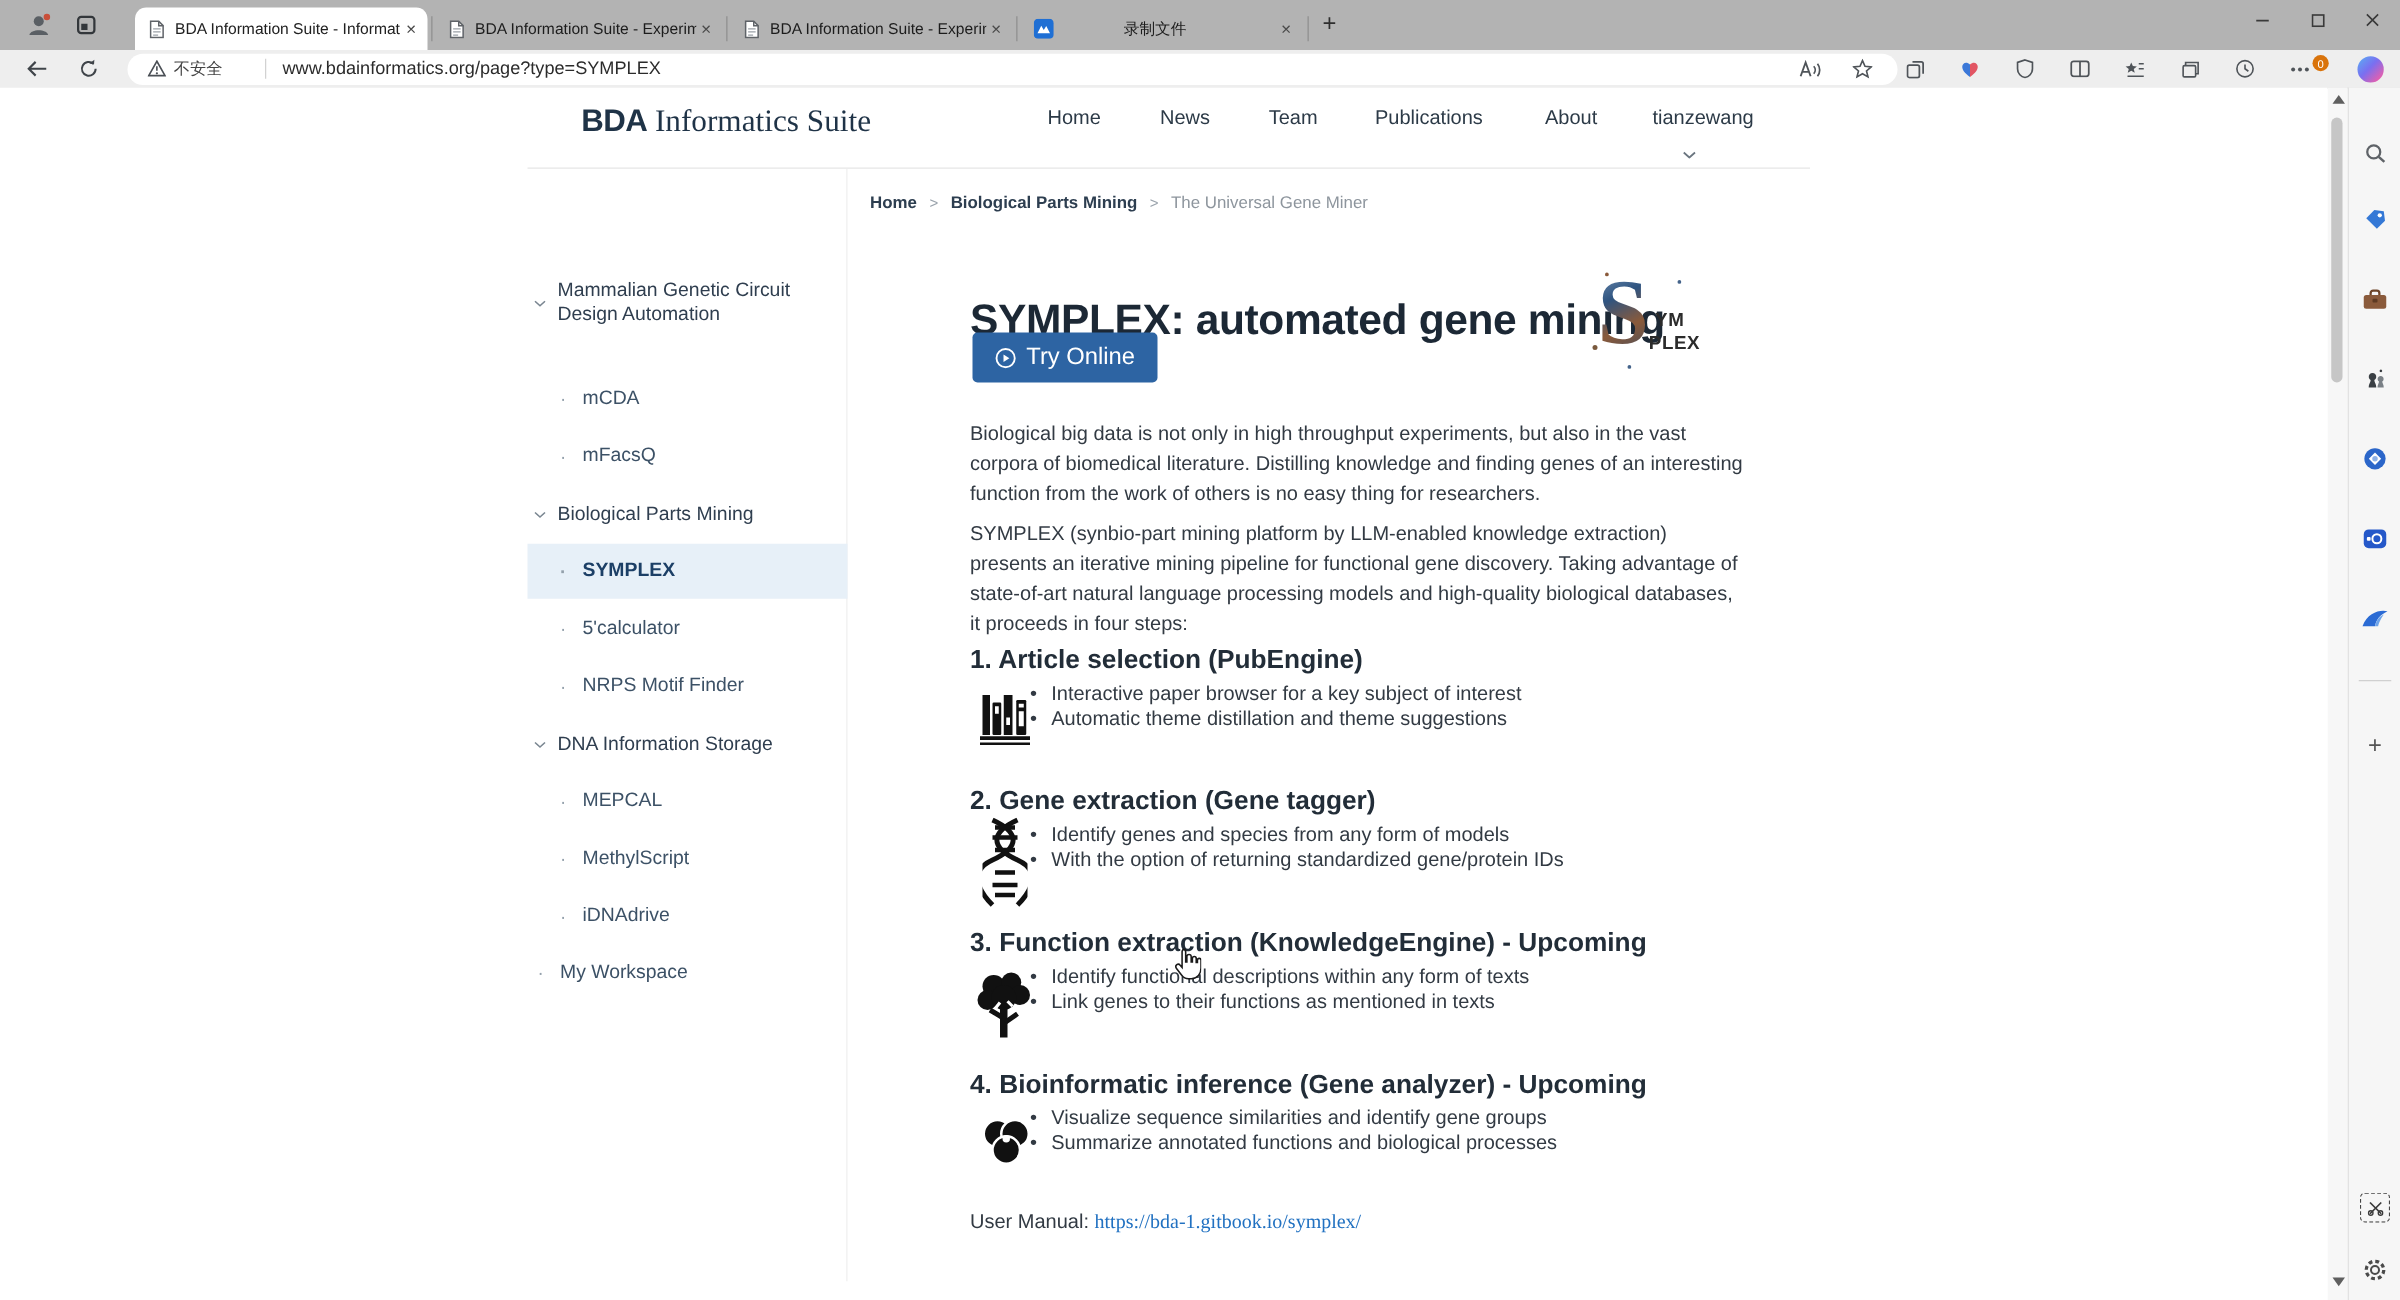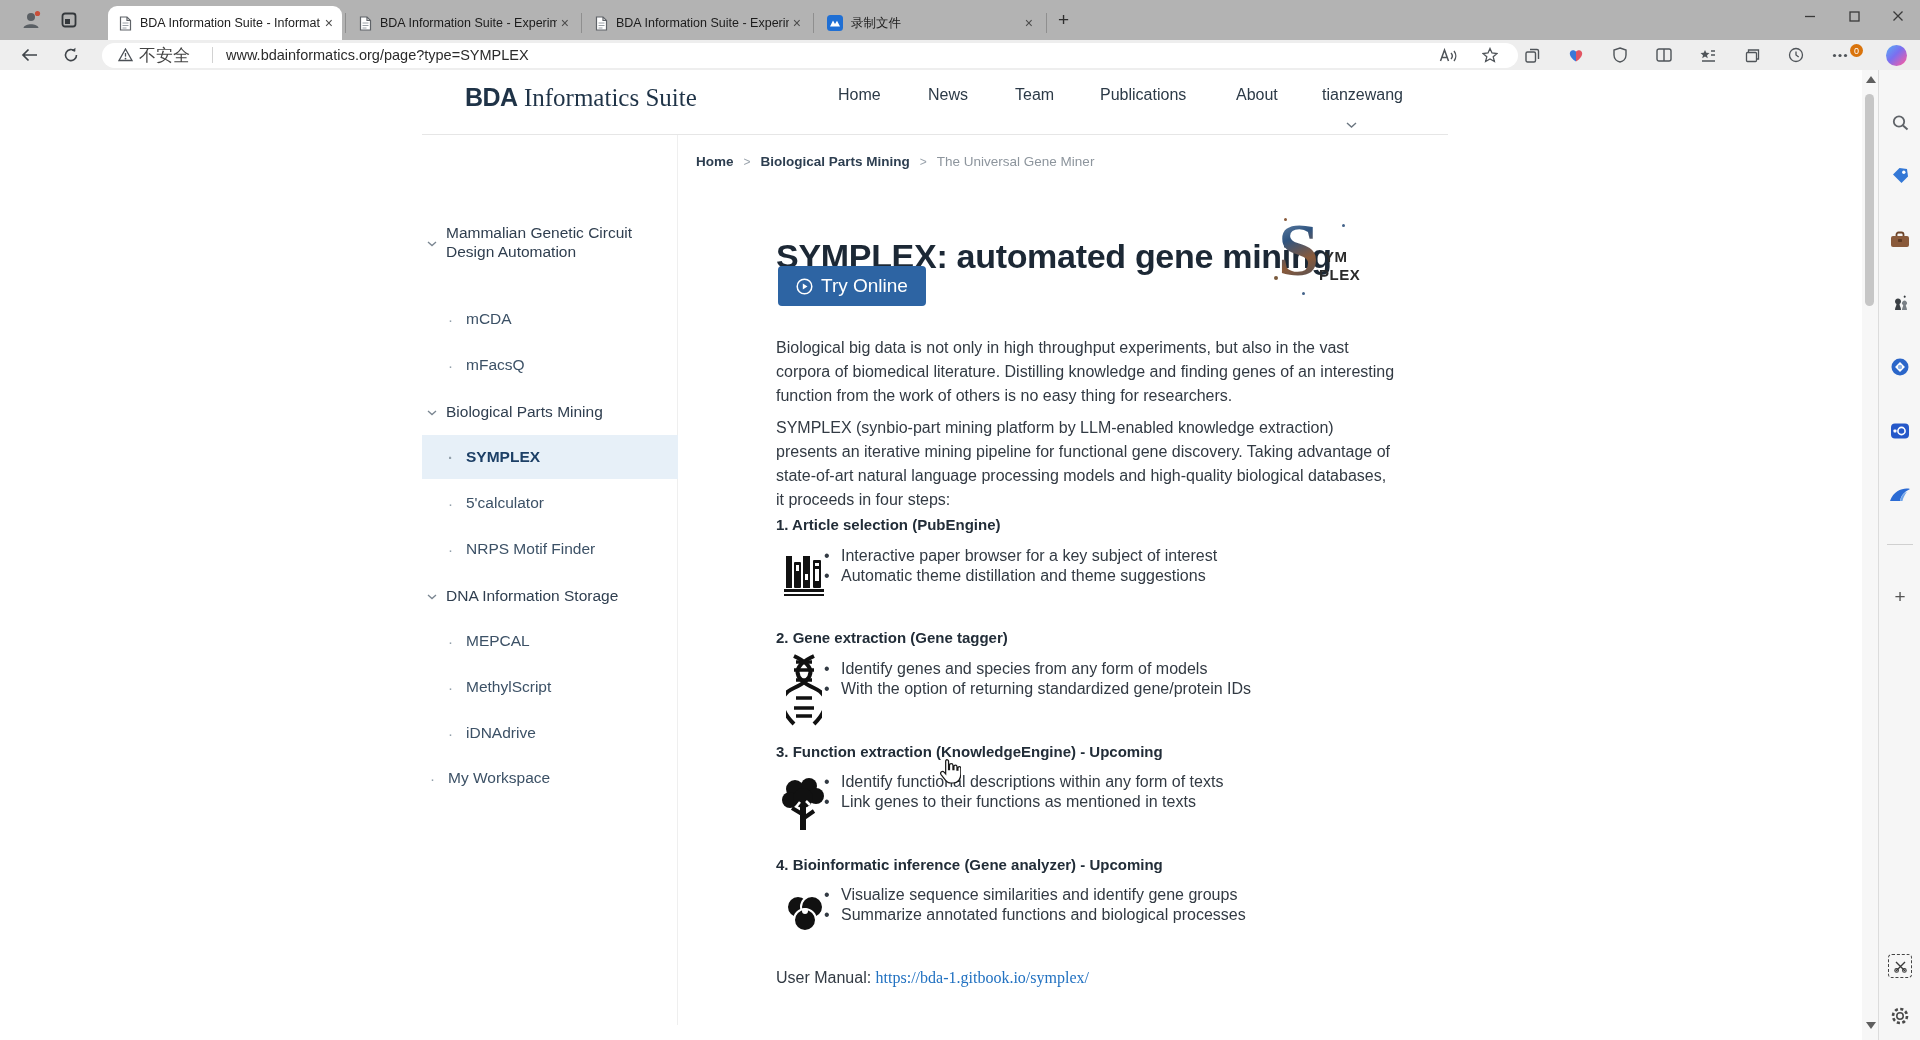--- a/index.html
+++ b/index.html
@@ -13,21 +13,21 @@
   .tab .tab-title{font-size:12.5px;color:#1c1c1c;margin-left:8px;white-space:nowrap;overflow:hidden;flex:1;}
   .tab.active .tab-title{color:#202020;}
   .tab .tab-close{font-size:14px;color:#4a4a4a;margin:0 9px 0 4px;line-height:14px;cursor:default;}
   .tab-divider{position:absolute;top:13px;width:1px;height:20px;background:#8f8f8f;}
   #new-tab{position:absolute;top:10px;font-size:19px;color:#2e2e2e;line-height:20px;}
   .winctl{position:absolute;top:0;width:44px;height:32px;display:flex;align-items:center;justify-content:center;color:#3a3a3a;}
   
   #toolbar{position:absolute;left:0;top:40px;width:1920px;height:30px;background:#eeeeee;border-bottom:1px solid #d9d9d9;}
   #address-pill{position:absolute;left:102px;top:3px;width:1416px;height:25px;background:#fff;border-radius:13px;}
   .tool-glyph{position:absolute;top:0;height:30px;display:flex;align-items:center;justify-content:center;color:#4f5459;}
-  #security-chip{position:absolute;left:118px;top:0;height:30px;display:flex;align-items:center;gap:6px;font-size:17px;color:#444;}
+  #security-chip{position:absolute;left:118px;top:0;height:30px;display:flex;align-items:center;gap:6px;font-size:13px;color:#444;}
   #security-divider{position:absolute;left:212px;top:7px;width:1px;height:16px;background:#d2d2d2;}
   #url-text{position:absolute;left:226px;top:0;height:30px;display:flex;align-items:center;font-size:14.5px;color:#2b2b2b;}
   #ext-badge{position:absolute;left:1850px;top:4px;width:13px;height:13px;border-radius:50%;background:#d9730b;color:#fff;
     font-size:9px;display:flex;align-items:center;justify-content:center;}
   #copilot-toolbar{position:absolute;left:1886px;top:45px;width:21px;height:21px;border-radius:50%;
     background:linear-gradient(135deg,#58b0f4,#7a6ff0 45%,#ef5da8 90%);}
   
   #edge-rail{position:absolute;left:1878px;top:70px;width:42px;height:970px;background:#f6f6f6;border-left:1px solid #dcdcdc;}
   .rail-icon{position:absolute;left:10px;width:22px;height:22px;display:flex;align-items:center;justify-content:center;}
   #rail-divider{position:absolute;left:8px;top:474px;width:26px;height:1px;background:#d0d0d0;}
@@ -73,21 +73,21 @@
     background:linear-gradient(155deg,#88a4c4 0%,#2f5480 35%,#8a5a3a 62%,#2e4a6b 100%);
     -webkit-background-clip:text;background-clip:text;color:transparent;}
   #logo-ym{position:absolute;left:52px;top:32px;font-size:15px;font-weight:bold;color:#2b2b2b;letter-spacing:0.5px;}
   #logo-plex{position:absolute;left:47px;top:50px;font-size:15px;font-weight:bold;color:#2b2b2b;letter-spacing:0.5px;}
   .speck{position:absolute;border-radius:50%;}
   #try-online{position:absolute;left:778px;top:196px;height:40px;padding:0 18px;display:flex;align-items:center;gap:8px;
     background:#2d64a3;border:none;border-radius:4px;color:#fff;font-size:19px;font-family:"Liberation Sans",sans-serif;}
   .para{position:absolute;left:776px;width:620px;font-size:16px;line-height:24px;color:#323a43;margin:0;}
   #para-1{top:266px;}
   #para-2{top:346px;}
-  .step-head{position:absolute;left:776px;font-size:15px;font-weight:bold;color:#222d38;white-space:nowrap;}
+  .step-head{position:absolute;left:776px;font-size:21px;font-weight:bold;color:#222d38;white-space:nowrap;}
   .step-icon{position:absolute;}
   .step-list{position:absolute;left:824px;width:600px;margin:0;padding:0;list-style:none;}
   .step-list li{position:relative;padding-left:17px;font-size:16px;line-height:20.4px;color:#323a43;}
   .step-list li::before{content:"•";position:absolute;left:0;color:#323a43;}
   #user-manual{position:absolute;left:776px;top:899px;font-size:16px;color:#323a43;}
   #user-manual a{color:#2171c1;text-decoration:none;font-family:Liberation Serif, serif;}
   #hand-cursor{position:absolute;left:938px;top:688px;}
 </style>
 </head>
 <body>
@@ -135,21 +135,21 @@
           <svg width="13" height="15" viewBox="0 0 13 15">
             <path d="M1.5 1 h6.5 l3.5 3.5 V14 H1.5 Z" fill="#fff" stroke="#5f6368" stroke-width="1.2"></path>
             <path d="M8 1 V4.5 H11.5" fill="none" stroke="#5f6368" stroke-width="1.2"></path>
             <path d="M3.5 7 h6 M3.5 9.5 h6 M3.5 12 h4" stroke="#9aa0a6" stroke-width="1"></path>
           </svg>
         </span>
         <span class="tab-title">BDA Information Suite - Experim</span>
         <span class="tab-close">×</span>
       </div>
       <div class="tab-divider" style="left: 581px;"></div>
-      <div class="tab" style="left: 816px; width: 226px;">
+      <div class="tab" style="left: 816px; width: 226px; gap: 48px;">
         <span class="favicon">
           <svg width="16" height="16" viewBox="0 0 16 16">
             <rect width="16" height="16" rx="3.5" fill="#1f6fd4"></rect>
             <path d="M3 11.5 L6 5.5 L8 9 L10 5.8 L13 11.5 Z" fill="#fff"></path>
           </svg>
         </span>
         <span class="tab-title">录制文件</span>
         <span class="tab-close">×</span>
       </div>
       <div class="tab-divider" style="left: 813px;"></div>

